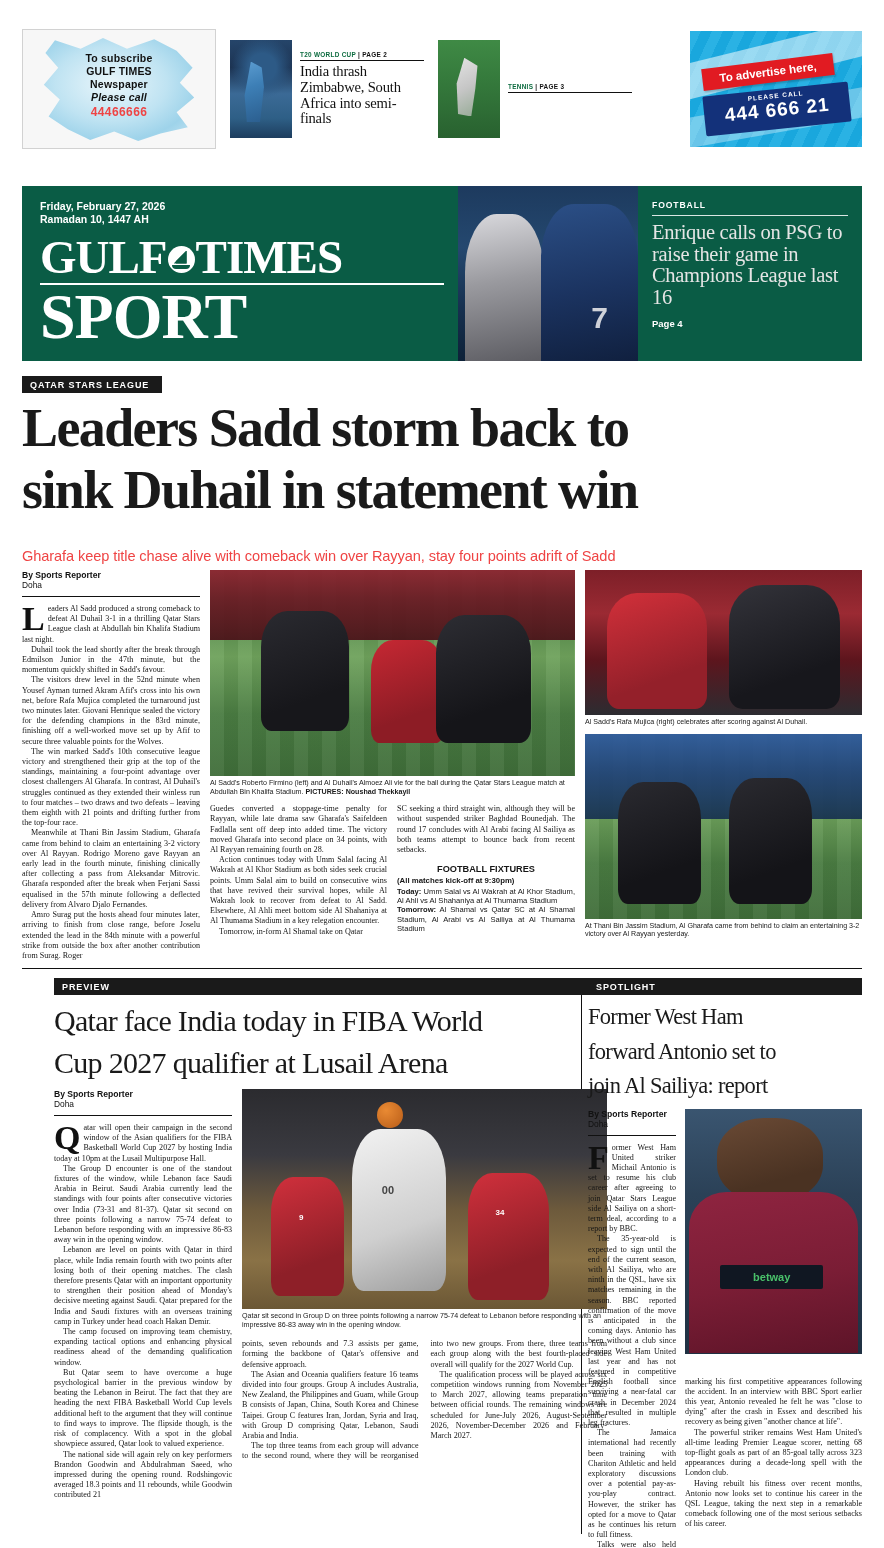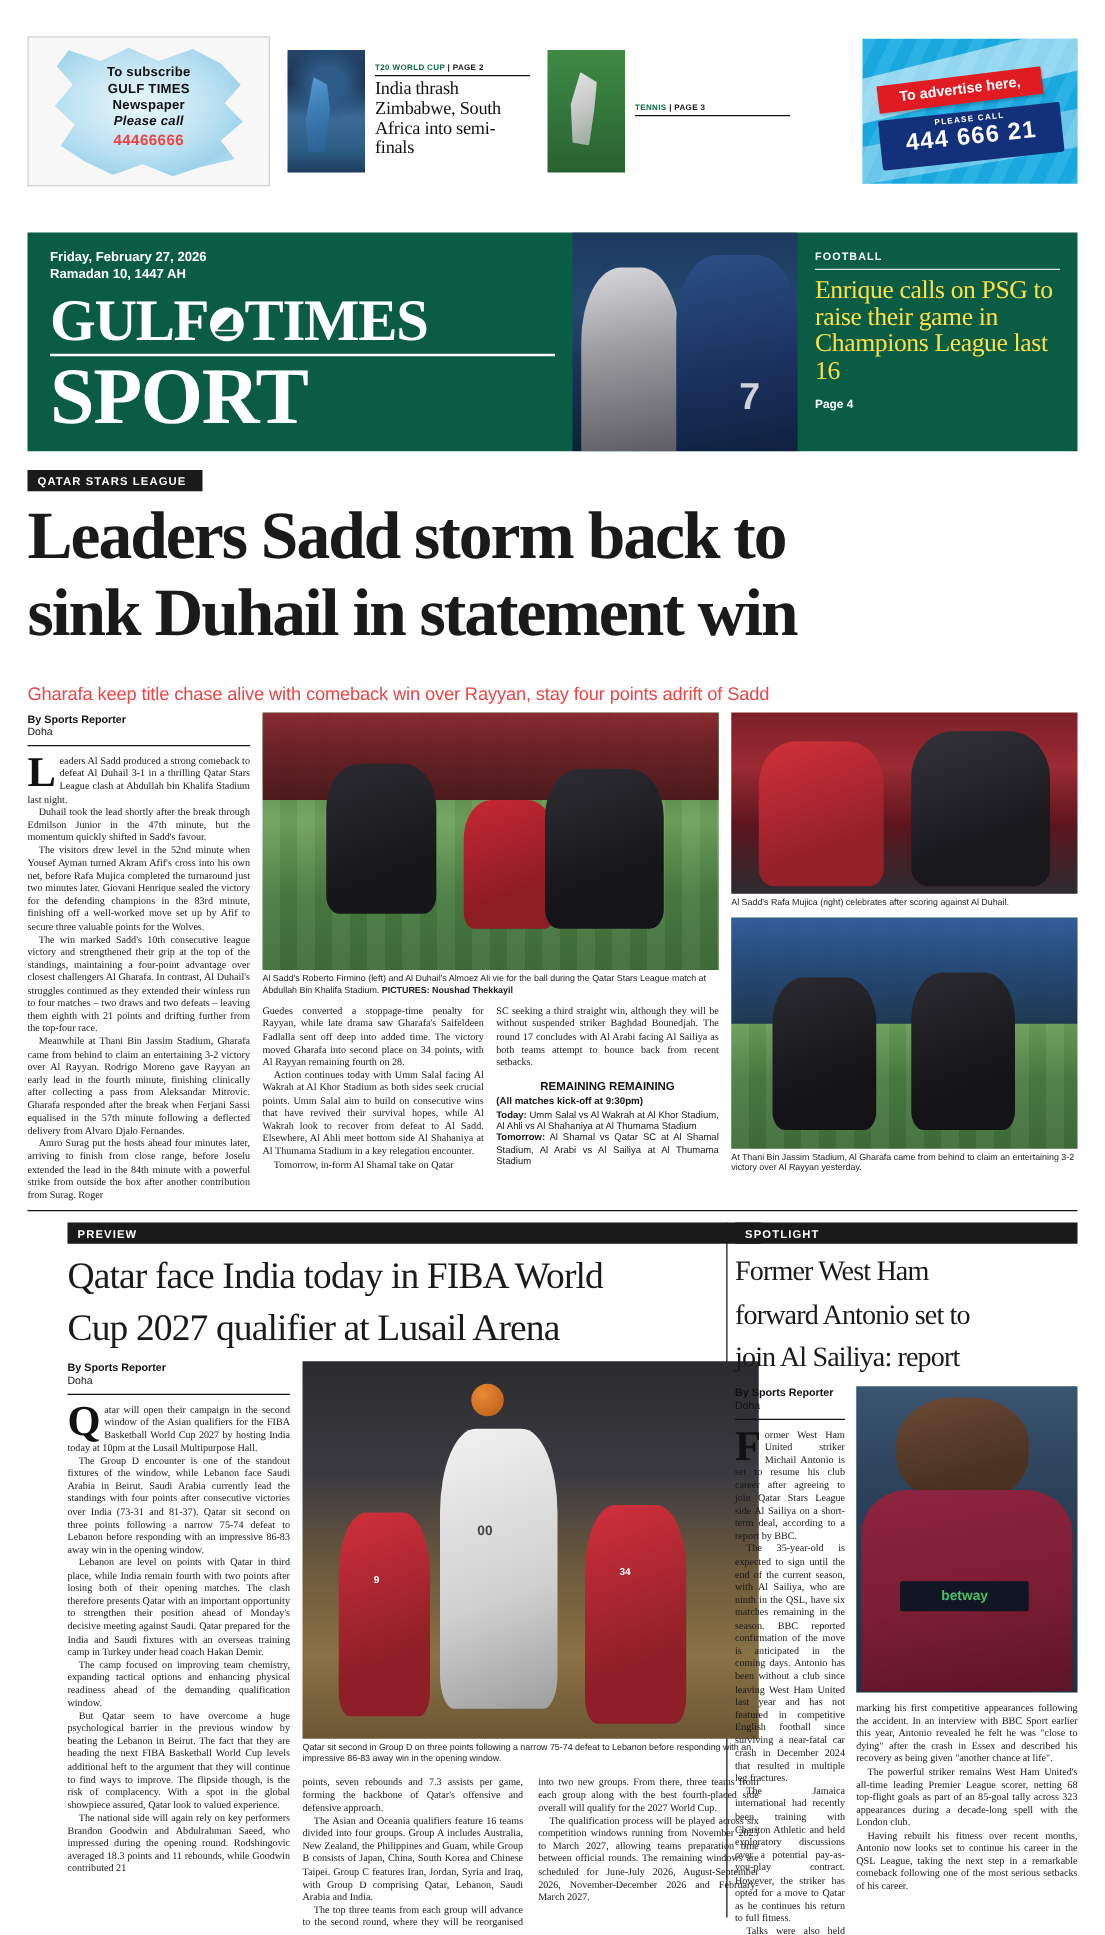--- a/index.html
+++ b/index.html
@@ -83,21 +83,21 @@
       background:linear-gradient(180deg,#1d3a5e 0%,#24486f 35%,#16304f 70%,#0d2138 100%);overflow:hidden;}
   .mh-photo:before{content:"";position:absolute;left:4%;top:16%;width:44%;height:84%;border-radius:40% 40% 0 0;
       background:linear-gradient(170deg,#d9d9dd 0%,#9a9a9f 45%,#5c5c62 100%);}
   .mh-photo:after{content:"";position:absolute;left:46%;top:10%;width:54%;height:90%;border-radius:34% 34% 0 0;
       background:linear-gradient(170deg,#2b4f86 0%,#1b3360 55%,#10203f 100%);}
   .mh-num{position:absolute;right:30px;bottom:26px;color:#e4e4e8;font-family:"Liberation Sans",sans-serif;
       font-weight:bold;font-size:30px;z-index:3;opacity:.9;}
   .mh-right{position:absolute;left:630px;top:14px;width:196px;}
   .mh-kicker{color:#fff;font-family:"Liberation Sans", sans-serif;font-weight:bold;font-size:8.6px;letter-spacing:.9px;}
   .mh-krule{border-top:1px solid rgba(255,255,255,.85);margin:5px 0 6px;}
-  .mh-rhead{color:#fde047;font-family:"Liberation Serif", serif;font-size:20.5px;line-height:21.5px;letter-spacing:-.3px;}
+  .mh-rhead{color:#e5e5e5;font-family:"Liberation Serif", serif;font-size:20.5px;line-height:21.5px;letter-spacing:-.3px;}
   .mh-page{color:#fff;font-family:"Liberation Sans", sans-serif;font-weight:bold;font-size:9.5px;margin-top:10px;}
 
   
   .seclabel{background:#1a1a1a;color:#fff;font-family:"Liberation Sans", sans-serif;font-weight:bold;
       font-size:9px;letter-spacing:.9px;padding:4px 8px 3px;display:block;box-sizing:border-box;}
 
   
   .lead-wrap{position:absolute;left:22px;top:376px;width:840px;}
   .lead-head{font-family:"Liberation Serif", serif;font-weight:bold;font-size:54px;line-height:53px;
       letter-spacing:-1.6px;margin-top:9px;color:#1a1a1a;}
@@ -261,21 +261,21 @@
         </div>
 
         <div style="display:flex;gap:10px;margin-top:8px;">
           <div style="width:177px;" class="col">
             <p class="first">Guedes converted a stoppage-time penalty for Rayyan, while late drama saw Gharafa's Saifeldeen Fadlalla sent off deep into added time. The victory moved Gharafa into second place on 34 points, with Al Rayyan remaining fourth on 28.</p>
             <p>Action continues today with Umm Salal facing Al Wakrah at Al Khor Stadium as both sides seek crucial points. Umm Salal aim to build on consecutive wins that have revived their survival hopes, while Al Wakrah look to recover from defeat to Al Sadd. Elsewhere, Al Ahli meet bottom side Al Shahaniya at Al Thumama Stadium in a key relegation encounter.</p>
             <p>Tomorrow, in-form Al Shamal take on Qatar</p>
           </div>
           <div style="width:178px;" class="col">
             <p class="first">SC seeking a third straight win, although they will be without suspended striker Baghdad Bounedjah. The round 17 concludes with Al Arabi facing Al Sailiya as both teams attempt to bounce back from recent setbacks.</p>
-            <div class="fixtures-title">REMAINING REMAINING</div>
+            <div class="fixtures-title">FOOTBALL FIXTURES</div>
             <div class="fixtures-sub">(All matches kick-off at 9:30pm)</div>
             <div class="fixtures-line">
               <b>Today:</b><span> Umm Salal vs Al Wakrah at Al Khor Stadium, Al Ahli vs Al Shahaniya at Al Thumama Stadium</span>
             </div>
             <div class="fixtures-line">
               <b>Tomorrow:</b><span> Al Shamal vs Qatar SC at Al Shamal Stadium, Al Arabi vs Al Sailiya at Al Thumama Stadium</span>
             </div>
           </div>
         </div>
       </div>
@@ -317,21 +317,21 @@
           <p class="first"><span class="dropcap">Q</span><span>atar will open their campaign in the second window of the Asian qualifiers for the FIBA Basketball World Cup 2027 by hosting India today at 10pm at the Lusail Multipurpose Hall.</span></p>
           <p>The Group D encounter is one of the standout fixtures of the window, while Lebanon face Saudi Arabia in Beirut. Saudi Arabia currently lead the standings with four points after consecutive victories over India (73-31 and 81-37). Qatar sit second on three points following a narrow 75-74 defeat to Lebanon before responding with an impressive 86-83 away win in the opening window.</p>
           <p>Lebanon are level on points with Qatar in third place, while India remain fourth with two points after losing both of their opening matches. The clash therefore presents Qatar with an important opportunity to strengthen their position ahead of Monday's decisive meeting against Saudi. Qatar prepared for the India and Saudi fixtures with an overseas training camp in Turkey under head coach Hakan Demir.</p>
           <p>The camp focused on improving team chemistry, expanding tactical options and enhancing physical readiness ahead of the demanding qualification window.</p>
           <p>But Qatar seem to have overcome a huge psychological barrier in the previous window by beating the Lebanon in Beirut. The fact that they are heading the next FIBA Basketball World Cup levels additional heft to the argument that they will continue to find ways to improve. The flipside though, is the risk of complacency. With a spot in the global showpiece assured, Qatar look to valued experience.</p>
           <p>The national side will again rely on key performers Brandon Goodwin and Abdulrahman Saeed, who impressed during the opening round. Rodshingovic averaged 18.3 points and 11 rebounds, while Goodwin contributed 21</p>
         </div>
       </div>
 
       <div style="width:365px;flex:0 0 auto;">
-        <div class="photo bcourt" style="height:302px;">
+        <div class="photo bcourt" style="height:220px;">
           <div class="blur"></div>
           <div class="player" style="left:30%;top:18%;width:26%;height:74%;background:linear-gradient(160deg,#f2f2f2 0%,#cfcfcf 60%,#9e9e9e 100%);">
             <span style="position:absolute;left:32%;top:34%;font-family:'Liberation Sans',sans-serif;font-weight:bold;font-size:11px;color:#444;">00</span>
           </div>
           <div class="player" style="left:8%;top:40%;width:20%;height:54%;background:linear-gradient(160deg,#d0303c 0%,#8e1f28 70%);">
             <span style="position:absolute;left:38%;top:30%;font-family:'Liberation Sans',sans-serif;font-weight:bold;font-size:8px;color:#fff;">9</span>
           </div>
           <div class="player" style="left:62%;top:38%;width:22%;height:58%;background:linear-gradient(160deg,#d0303c 0%,#8e1f28 70%);">
             <span style="position:absolute;left:34%;top:28%;font-family:'Liberation Sans',sans-serif;font-weight:bold;font-size:8px;color:#fff;">34</span>
           </div>
@@ -372,21 +372,21 @@
       </div>
 
       <div style="width:177px;flex:0 0 auto;">
         <div class="photo" style="height:245px;background:linear-gradient(180deg,#3a5570 0%,#2b4157 35%,#1f3042 100%);">
           <div style="position:absolute;left:18%;top:4%;width:60%;height:34%;border-radius:44%;background:linear-gradient(165deg,#6a4a35 0%,#4a3222 70%);"></div>
           <div style="position:absolute;left:2%;top:34%;width:96%;height:66%;background:linear-gradient(170deg,#8f2440 0%,#7a1d35 55%,#5d1428 100%);border-radius:22% 22% 0 0;"></div>
           <div style="position:absolute;left:20%;top:64%;width:58%;height:24px;background:#101722;border-radius:2px;display:flex;align-items:center;justify-content:center;">
             <span style="color:#49c06a;font-family:'Liberation Sans',sans-serif;font-weight:bold;font-size:11px;">betway</span>
           </div>
         </div>
-        <div class="col" style="margin-top:8px;">
+        <div class="col" style="margin-top:23px;">
           <p class="first">marking his first competitive appearances following the accident. In an interview with BBC Sport earlier this year, Antonio revealed he felt he was "close to dying" after the crash in Essex and described his recovery as being given "another chance at life".</p>
           <p>The powerful striker remains West Ham United's all-time leading Premier League scorer, netting 68 top-flight goals as part of an 85-goal tally across 323 appearances during a decade-long spell with the London club.</p>
           <p>Having rebuilt his fitness over recent months, Antonio now looks set to continue his career in the QSL League, taking the next step in a remarkable comeback following one of the most serious setbacks of his career.</p>
         </div>
       </div>
     </div>
   </div>
 
 </div>
 

